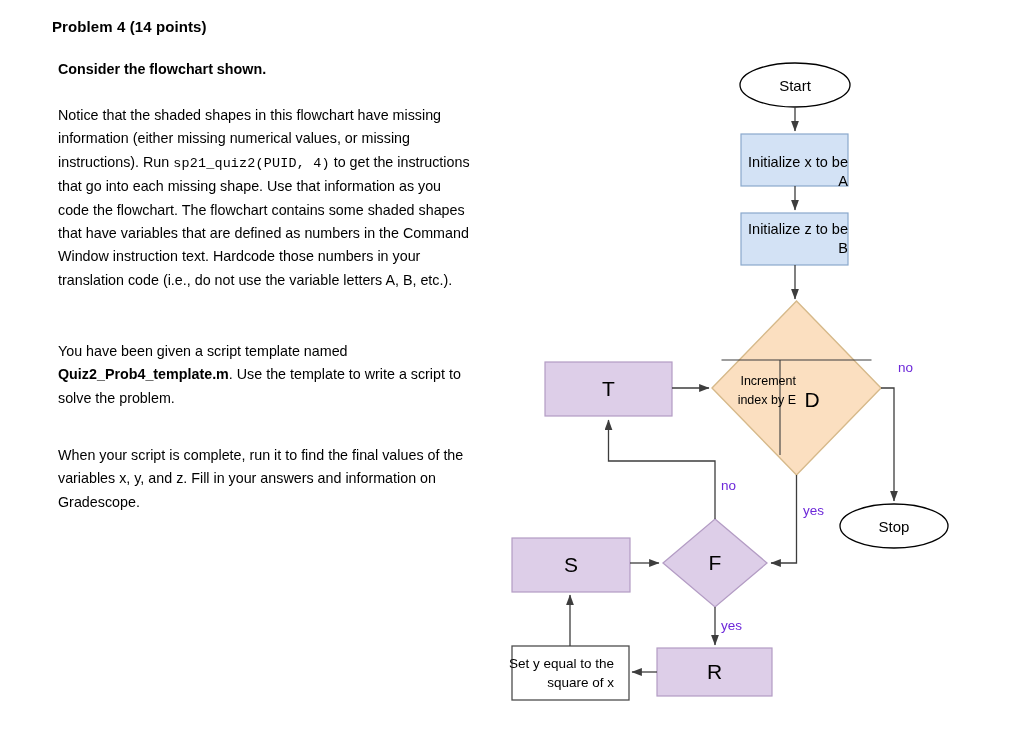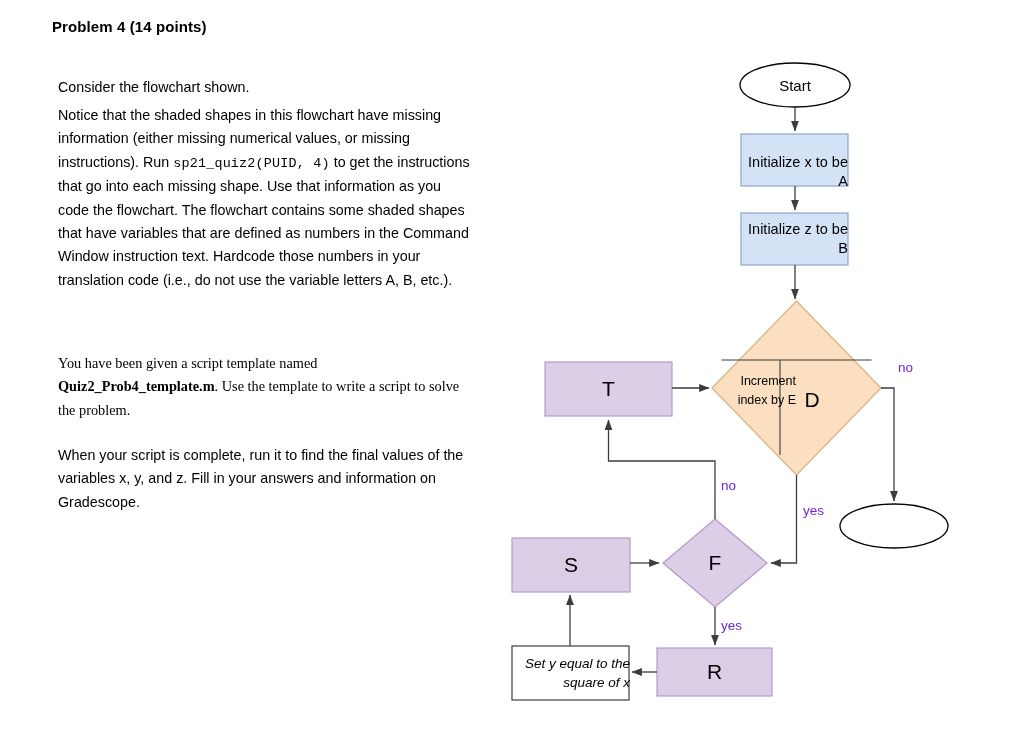--- a/index.html
+++ b/index.html
@@ -15,23 +15,23 @@
     position:absolute;left:52px;top:18px;
     font-size:15px;font-weight:bold;letter-spacing:.1px;
     white-space:nowrap;
   }
 
   .para{
     position:absolute;left:58px;width:418px;
     font-size:14.3px;line-height:23.4px;
     text-align:left;
   }
-  #para-1{top:76px;}
+  #para-1{top:58px;font-weight:bold;}
   #para-2{top:104px;}
-  #para-3{top:352px;font-family:Liberation Serif, serif;}
+  #para-3{top:340px;}
   #para-4{top:444px;}
 
   .mono{font-family:"Liberation Mono",monospace;font-size:13.4px;letter-spacing:.2px;margin-top:44px;}
   .bold{font-weight:bold;}
 
   
   #flow{position:absolute;left:480px;top:0;width:544px;height:732px;}
   #flow svg{position:absolute;left:0;top:0;}
 
   .node-label{
@@ -137,22 +137,23 @@
   <div class="node-label" style="left:302px;top:380px;width:60px;height:40px;font-size:21px;">D</div>
 
   <div class="node-label" style="left:65px;top:362px;width:127px;height:54px;font-size:21px;">T</div>
 
   <div class="node-label" style="left:32px;top:538px;width:118px;height:54px;font-size:21px;">S</div>
 
   <div class="node-label" style="left:205px;top:543px;width:60px;height:40px;font-size:21px;">F</div>
 
   <div class="node-label" style="left:177px;top:648px;width:115px;height:48px;font-size:21px;">R</div>
 
-  <div class="node-label" style="left:40px;top:646px;width:110px;height:54px;font-size:13.5px;line-height:19px;justify-content:flex-start;font-style:italic;">Set y equal to the square of x</div>
+  <div class="node-label" style="left:24px;top:646px;width:110px;height:54px;font-size:13.5px;line-height:19px;justify-content:flex-start;">Set y equal to the square of x</div>
 
+  <div class="node-label" style="left:359px;top:504px;width:110px;height:44px;font-size:15px;">Stop</div>
 
   <div class="edge-label" style="left:418px;top:360px;">no</div>
 
   <div class="edge-label" style="left:323px;top:503px;">yes</div>
 
   <div class="edge-label" style="left:241px;top:478px;">no</div>
 
   <div class="edge-label" style="left:241px;top:618px;">yes</div>
 </div>
 

